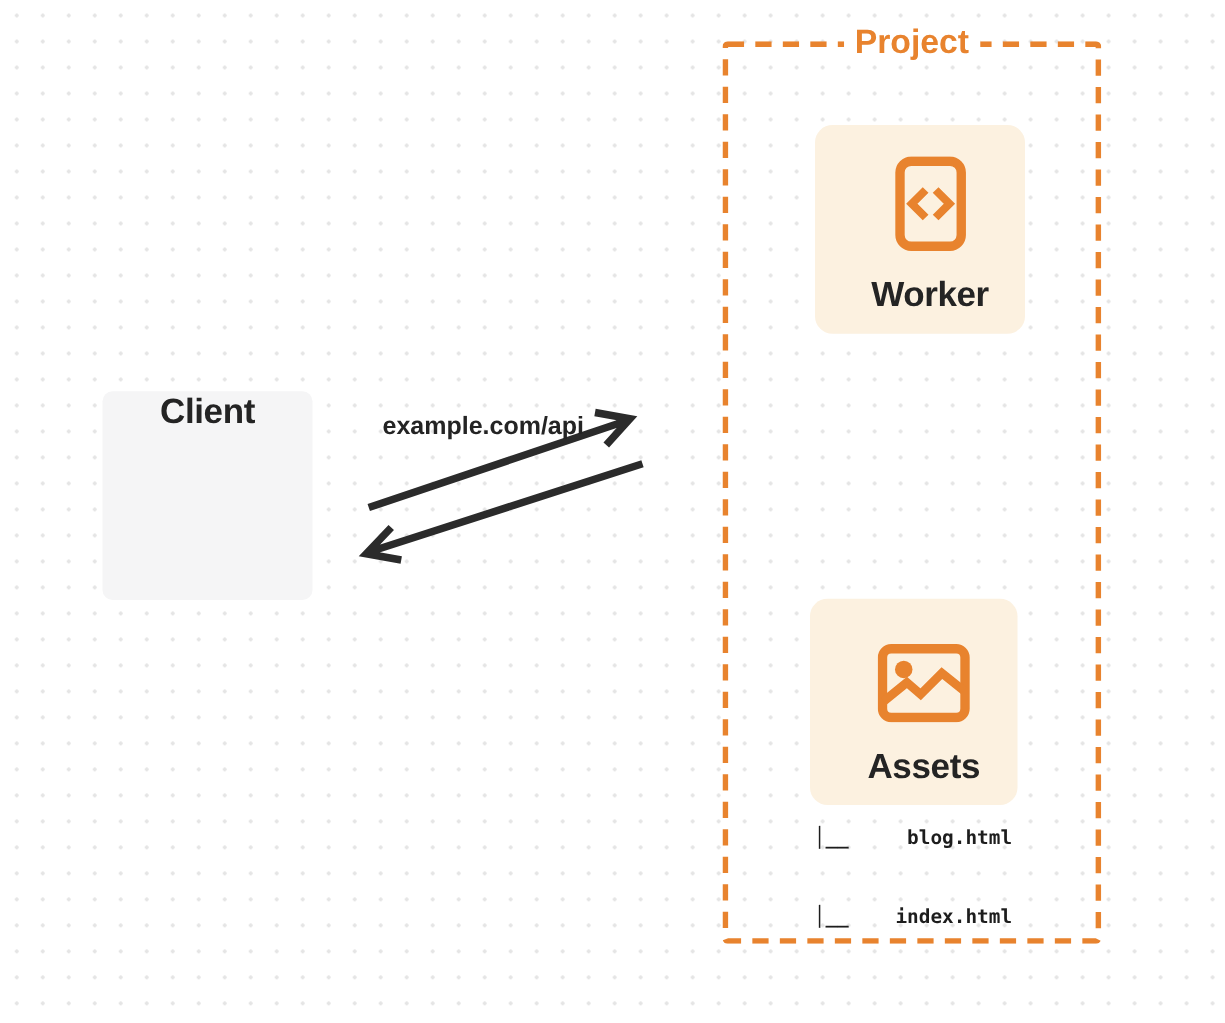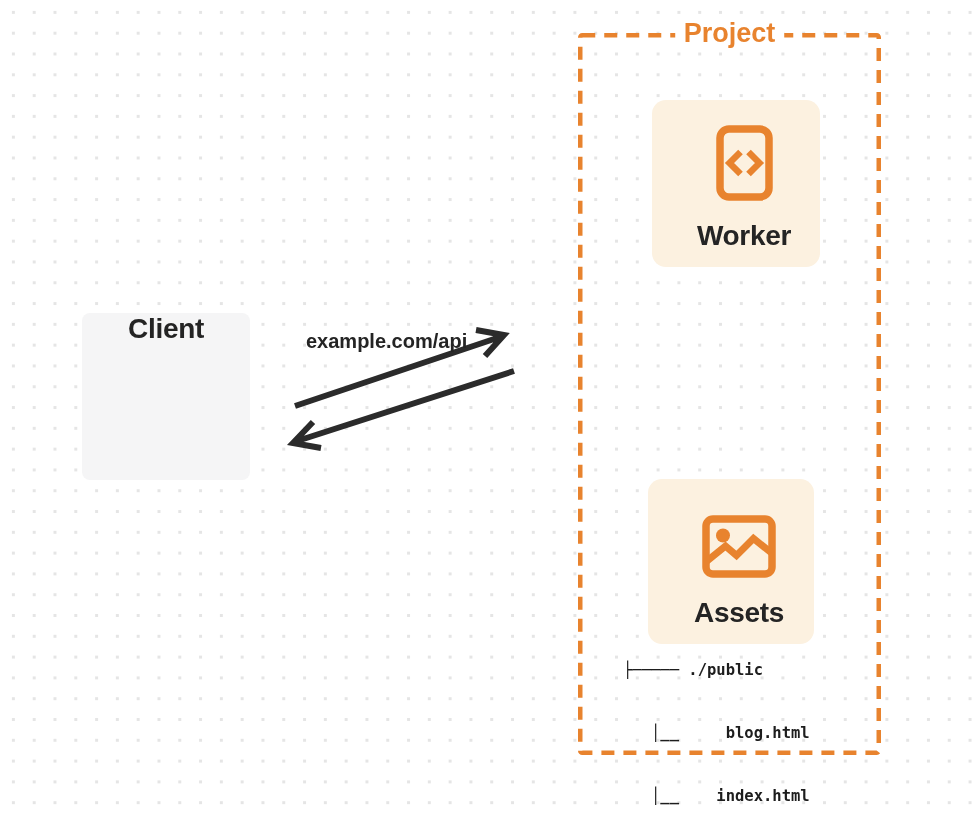--- a/index.html
+++ b/index.html
@@ -102,20 +102,19 @@
     <div class="card assets-card">
       <svg width="74" height="63" viewBox="0 0 74 63">
         <rect x="4" y="4" width="66" height="55" rx="7" fill="none" stroke="var(--orange)" stroke-width="7.5"></rect>
         <circle cx="21" cy="20.5" r="7" fill="var(--orange)"></circle>
         <path d="M5 46 L23.5 31 L34.5 40.5 L51.5 23.5 L69 37.5" fill="none" stroke="var(--orange)" stroke-width="7"></path>
       </svg>
       <span class="node-label">Assets</span>
     </div>
 
     <div class="tree">
-      <div>├───── ./public</div>
       <div>   │__     blog.html</div>
       <div>   │__    index.html</div>
       
     </div>
   </div>
 
 </div>
 
 </body></html>

